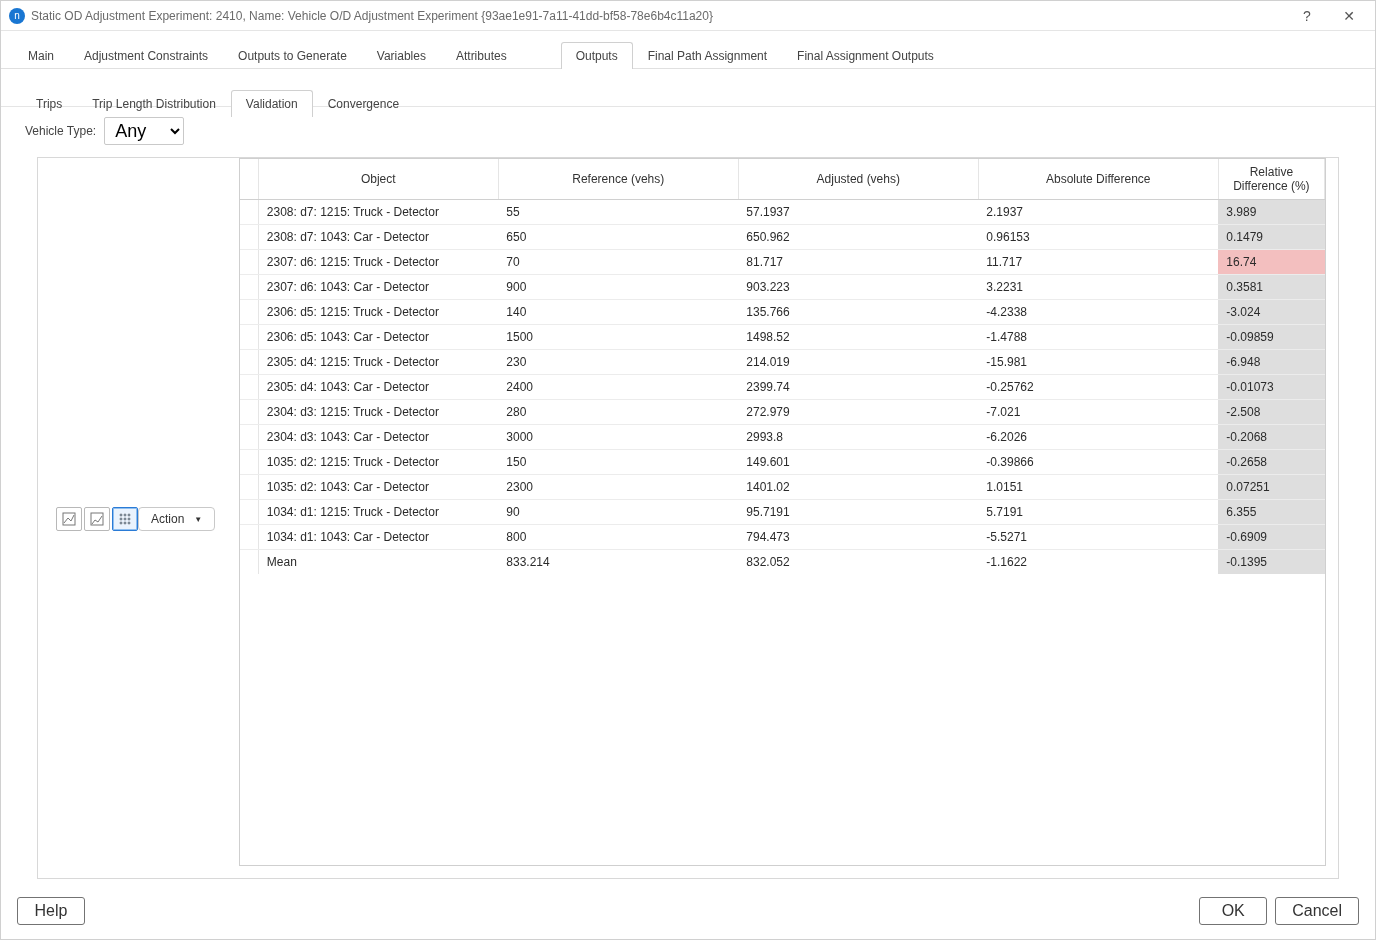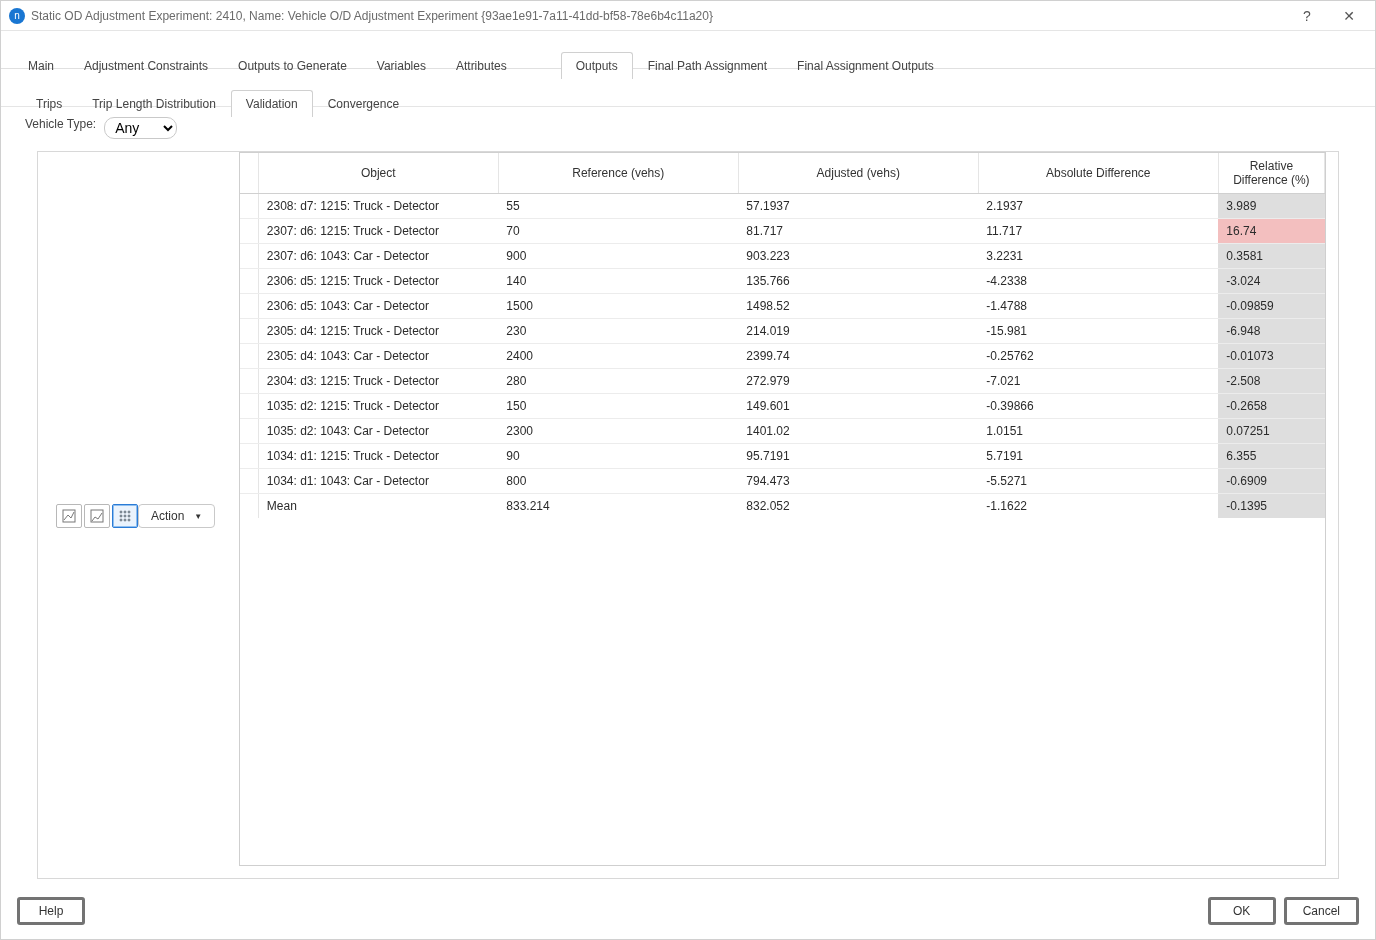--- a/index.html
+++ b/index.html
@@ -47,21 +47,21 @@
     padding: 10px 12px 0 12px;
     gap: 0;
     border-bottom: 1px solid #e0e0e0;
   }
   .tabs .tab {
     padding: 6px 14px;
     color: #444;
     border: 1px solid transparent;
     border-bottom: none;
     position: relative;
-    top: 11px;
+    top: 1px;
     cursor: default;
   }
   .tabs .tab.active {
     border-color: #d0d0d0;
     background: #ffffff;
     border-radius: 3px 3px 0 0;
     margin-left: 39px;
   }
   
   .subtabs {
@@ -80,30 +80,30 @@
   }
   .subtabs .tab.active {
     border-color: #d0d0d0;
     background: #ffffff;
     border-radius: 3px 3px 0 0;
   }
 
   
   .filter-row {
     display: flex;
-    align-items: flex-start;
+    align-items: center;
     gap: 8px;
     padding: 10px 24px 4px 24px;
     color: #444;
   }
   .filter-row select {
-    height: 22px;
+    height: 28px;
     border: 1px solid #c9c9c9;
-    border-radius: 10px;
-    font-size: 14px;
+    border-radius: 2px;
+    font-size: 18px;
     padding: 1px 20px 1px 6px;
     background: #fff;
     min-width: 64px;
   }
 
   
   .inner-panel {
     margin: 8px 36px 10px 36px;
     border: 1px solid #d8d8d8;
     flex: 1;
@@ -186,25 +186,25 @@
   
   .footer {
     display: flex;
     align-items: center;
     padding: 8px 16px 14px 16px;
     gap: 8px;
   }
   .footer .spacer { flex: 1; }
   .btn {
     min-width: 68px;
-    border: 3px solid #737373;
+    border: 1px solid #737373;
     background: #fff;
     border-radius: 3px;
     padding: 4px 16px;
-    font-size: 12px;
+    font-size: 16px;
     text-align: center;
   }
 </style>
 </head>
 <body>
 
 <div class="titlebar">
   <span class="app-icon">n</span>
   <span class="title">Static OD Adjustment Experiment: 2410, Name: Vehicle O/D Adjustment Experiment  {93ae1e91-7a11-41dd-bf58-78e6b4c11a20}</span>
   <div class="title-controls">
@@ -298,20 +298,28 @@
           <tr>
             <td class="gutter"></td>
             <td>2308: d7: 1215: Truck - Detector</td>
             <td>55</td>
             <td>57.1937</td>
             <td>2.1937</td>
             <td class="reldiff">3.989</td>
           </tr>
           <tr>
             <td class="gutter"></td>
+            <td>2308: d7: 1043: Car - Detector</td>
+            <td>650</td>
+            <td>650.962</td>
+            <td>0.96153</td>
+            <td class="reldiff">0.1479</td>
+          </tr>
+          <tr>
+            <td class="gutter"></td>
             <td>2307: d6: 1215: Truck - Detector</td>
             <td>70</td>
             <td>81.717</td>
             <td>11.717</td>
             <td class="reldiff warn">16.74</td>
           </tr>
           <tr>
             <td class="gutter"></td>
             <td>2307: d6: 1043: Car - Detector</td>
             <td>900</td>
@@ -351,20 +359,28 @@
             <td>-0.25762</td>
             <td class="reldiff">-0.01073</td>
           </tr>
           <tr>
             <td class="gutter"></td>
             <td>2304: d3: 1215: Truck - Detector</td>
             <td>280</td>
             <td>272.979</td>
             <td>-7.021</td>
             <td class="reldiff">-2.508</td>
+          </tr>
+          <tr>
+            <td class="gutter"></td>
+            <td>2304: d3: 1043: Car - Detector</td>
+            <td>3000</td>
+            <td>2993.8</td>
+            <td>-6.2026</td>
+            <td class="reldiff">-0.2068</td>
           </tr>
           <tr>
             <td class="gutter"></td>
             <td>1035: d2: 1215: Truck - Detector</td>
             <td>150</td>
             <td>149.601</td>
             <td>-0.39866</td>
             <td class="reldiff">-0.2658</td>
           </tr>
           <tr>

